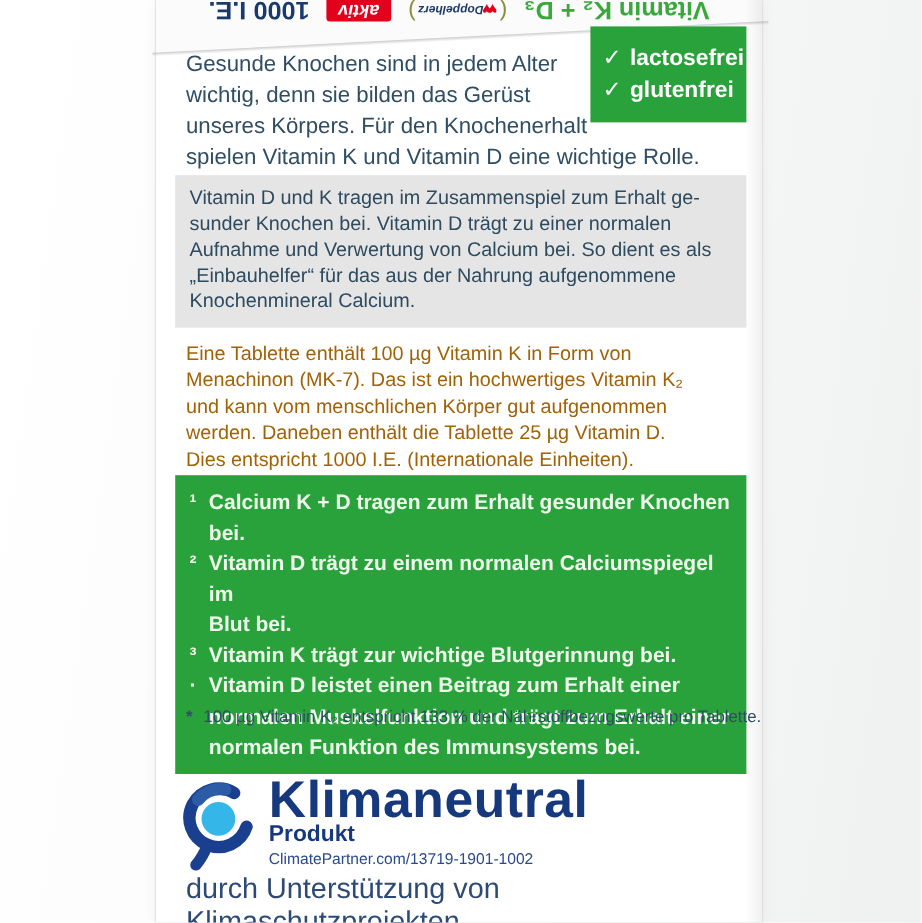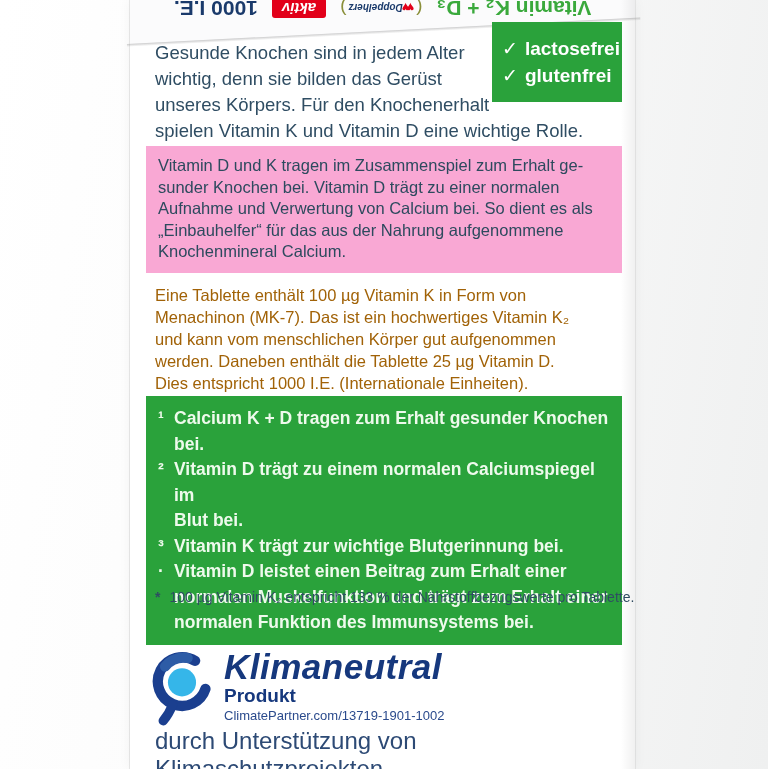--- a/index.html
+++ b/index.html
@@ -47,21 +47,21 @@
     display:flex; flex-direction:column; justify-content:center; gap:5px; padding-left:10px;
   }
   .claim-row { display:flex; gap:7px; align-items:center; font-weight:bold; font-size:19px; }
   .claim-check { font-size:19px; line-height:19px; }
   .intro {
     position:absolute; left:25px; top:40px; width:465px;
     font-size:18.5px; line-height:26px; color:#2f4d63; white-space:pre-line;
   }
   .highlight {
     position:absolute; left:16px; top:146px; width:476px; box-sizing:border-box;
-    background:#f9a8d4; padding:9px 12px 10px;
+    background:#e5e5e5; padding:9px 12px 10px;
     font-size:16.5px; line-height:21.5px; color:#2d4a5e; white-space:pre-line;
   }
   .details {
     position:absolute; left:25px; top:284px; width:472px;
     font-size:16.5px; line-height:22px; color:#a16207; white-space:pre-line;
   }
   .benefits {
     position:absolute; left:16px; top:396px; width:476px; box-sizing:border-box;
     background:#2aa23b; color:#eefaec; padding:10px 12px 9px;
     display:flex; flex-direction:column;
@@ -69,21 +69,21 @@
   .benefit { display:flex; font-weight:bold; font-size:17.5px; line-height:25.5px; }
   .benefit-marker { width:16px; flex:none; }
   .benefit-text { white-space:pre-line; }
   .footnote {
     position:absolute; left:25px; top:589px; display:flex; gap:9px;
     font-size:14px; color:#2f4d63;
   }
   .footnote-marker { font-weight:bold; }
   .climate { position:absolute; left:22px; top:650px; display:flex; gap:12px; align-items:flex-start; }
   .climate-text { display:flex; flex-direction:column; }
-  .climate-title { font-size:35px; line-height:34px; font-weight:bold; color:#16387d; letter-spacing:0.5px;font-style:italic; }
+  .climate-title { font-size:43px; line-height:34px; font-weight:bold; color:#16387d; letter-spacing:0.5px; }
   .climate-subtitle { font-size:19px; line-height:21px; font-weight:bold; color:#16387d; margin-top:1px; }
   .climate-ref { font-size:13px; line-height:15px; color:#2a4a8c; margin-top:2px; }
   .caption { position:absolute; left:25px; top:727px; font-size:24px; color:#2d4a75; }
 </style>
 </head>
 <body>
 
 <div class="stage">
   <div class="package">
 

